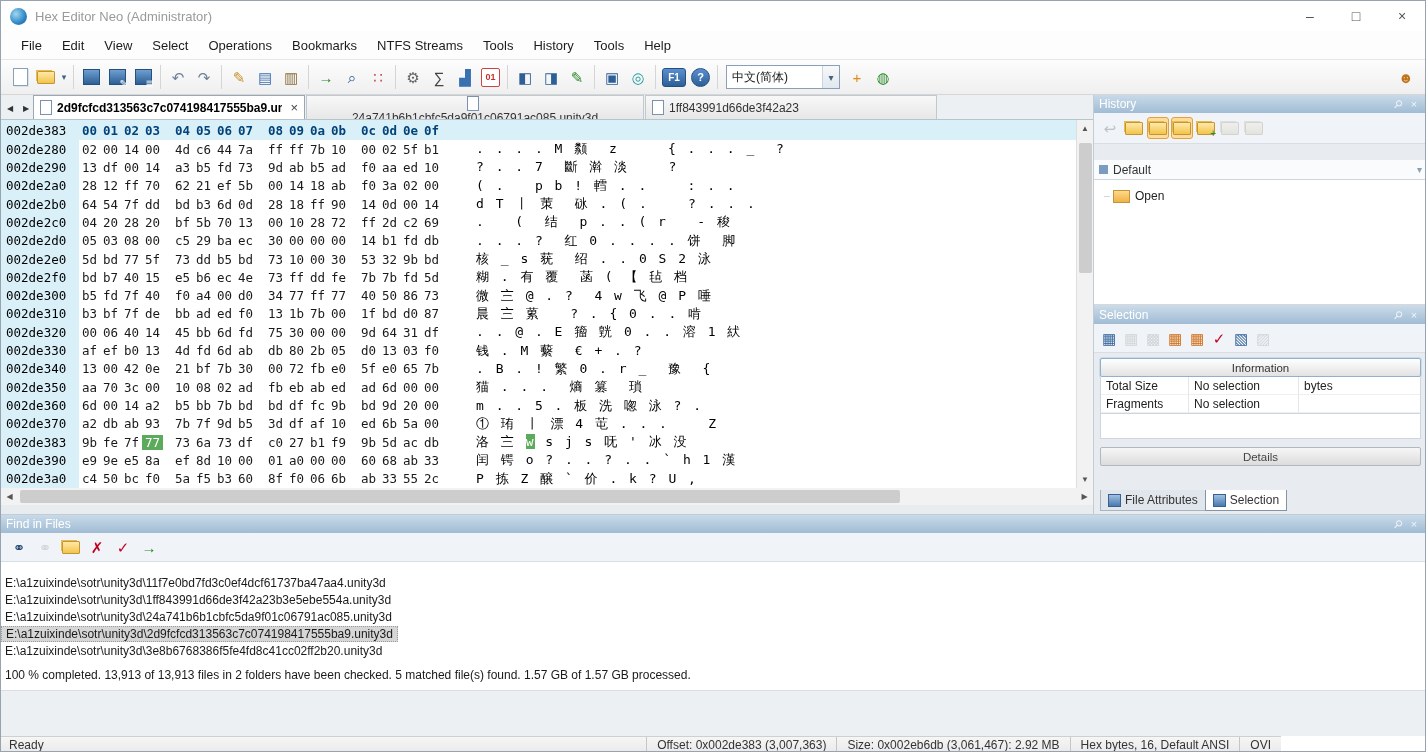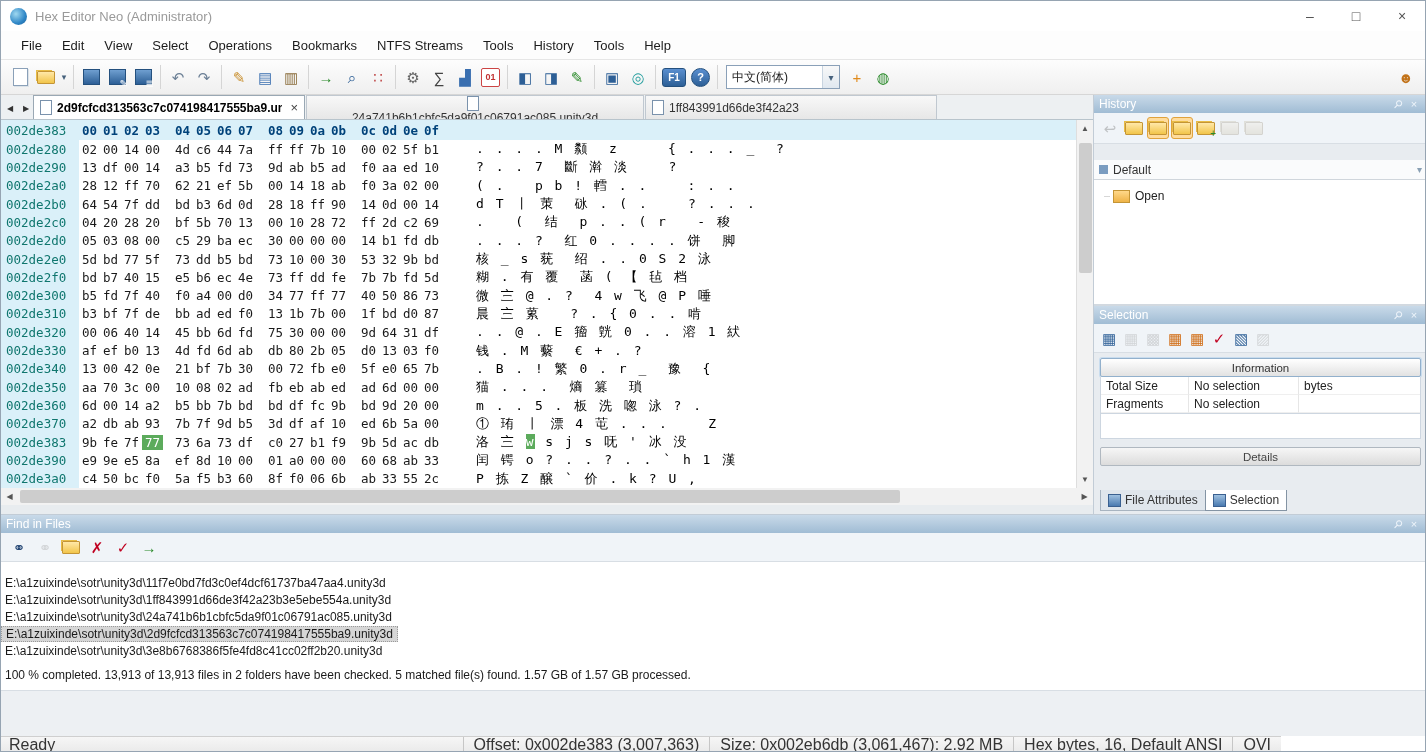--- a/index.html
+++ b/index.html
@@ -63,21 +63,21 @@
   .dtab:nth-child(4){flex:1;min-width:0;}
   .dtab-icon{width:10px;height:13px;background:#fff;border:1px solid #7a92ac;margin-right:5px;flex:none;}
   .dtab-label{overflow:hidden;white-space:nowrap;}
   .dtab-close{margin-left:8px;color:#444;font-size:13px;font-weight:normal;}
 
   
   #hexpane{position:absolute;left:0;top:119px;width:1092px;height:385px;background:#fff;}
   #hex-header{position:absolute;left:0;top:0;width:1075px;height:20px;background:#daf0f9;display:flex;align-items:center;
               font-family:"DejaVu Sans Mono",monospace;font-size:12.5px;color:#00427a;}
   .acell{width:78px;flex:none;align-self:stretch;display:flex;align-items:center;padding-left:5px;box-sizing:border-box;
-         background:#daf0f9;color:#0f766e;}
+         background:#daf0f9;color:#000000;}
   #hex-corner{background:transparent;}
   .bwrap{display:flex;flex:none;}
   .bcell{width:21px;text-align:center;display:inline-block;flex:none;}
   .bcell.gap{margin-right:9px;}
   .hcol{font-weight:bold;color:#00427a;}
   #hex-body{position:absolute;left:0;top:20px;width:1075px;height:348px;display:flex;flex-direction:column;}
   .hrow{flex:1;display:flex;align-items:center;font-family:"DejaVu Sans Mono",monospace;font-size:12.5px;color:#1a1a1a;}
   .hl{background:#5cab5c;color:#fff;}
   .tcell{margin-left:34px;white-space:pre;letter-spacing:2px;font-size:13px;color:#000;
          font-family:"DejaVu Sans Mono",monospace;}
@@ -134,21 +134,21 @@
   #find-toolbar{height:28px;background:#f0f4f8;display:flex;align-items:center;padding-left:5px;border-bottom:1px solid #d8dee4;flex:none;}
   #find-results{height:116px;background:#fff;border-bottom:1px solid #d8dee4;padding-top:12px;font-size:12px;overflow:hidden;flex:none;}
   .frow{height:17px;display:flex;align-items:center;}
   .ftext{padding:0 4px;color:#1a1a1a;white-space:nowrap;}
   .fsel{background:#d6d6d6;border:1px dotted #9a9a9a;}
   #find-summary{padding:9px 4px 0;font-size:12px;color:#1a1a1a;}
   .find-filler{flex:1;}
 
   
   #statusbar{position:absolute;left:0;top:735px;width:1280px;height:17px;background:linear-gradient(#f6f6f6,#e9e9e9);
-             border-top:1px solid #cfcfcf;display:flex;align-items:center;font-size:16px;color:#333;box-sizing:border-box;}
+             border-top:1px solid #cfcfcf;display:flex;align-items:center;font-size:12px;color:#333;box-sizing:border-box;}
   #status-ready{padding-left:8px;}
   .sseg{border-left:1px solid #c6c6c6;padding:0 10px;height:100%;display:flex;align-items:center;white-space:nowrap;text-align:center;}
   .sseg.first{margin-left:auto;}
 </style>
 </head>
 <body>
 
 <div class="app">
 
   <div id="titlebar">

